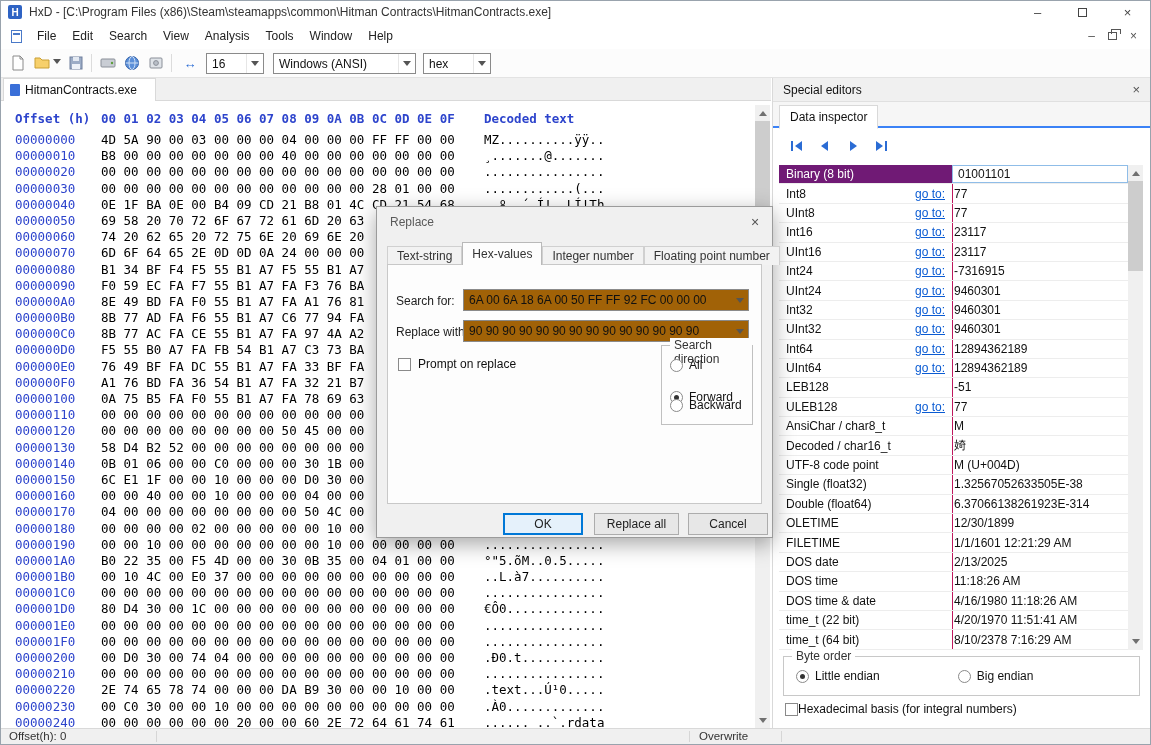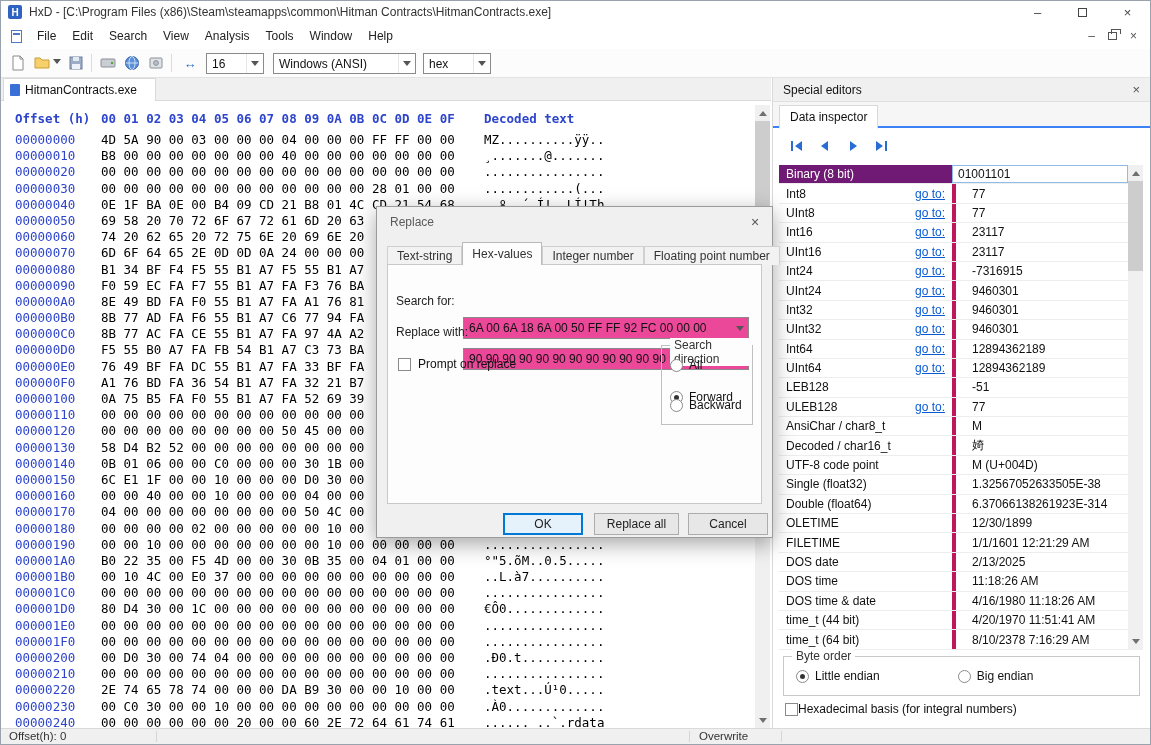--- a/index.html
+++ b/index.html
@@ -66,21 +66,21 @@
   .rphead{position:absolute;top:0;left:0;right:0;height:24px;background:#f0f0f0;display:flex;align-items:center;padding:0 10px;border-bottom:1px solid #e0e0e0;}
   .rpclose{margin-left:auto;color:#555;font-size:13px;}
   .rptabstrip{position:absolute;top:24px;left:0;right:0;height:26px;background:#f6f6f6;border-bottom:2px solid #3b82f6;}
   .rptab{position:absolute;left:6px;top:3px;height:24px;background:#fff;border:1px solid #d9d9d9;border-bottom:1px solid #fff;padding:0 10px;display:flex;align-items:center;}
   .navrow{position:absolute;top:58px;left:12px;display:flex;gap:4px;}
   .navbtn{width:24px;height:20px;display:flex;align-items:center;justify-content:center;}
   .inslist{position:absolute;top:87px;left:6px;width:349px;}
   .ins-row{display:flex;height:19.4px;border-bottom:1px solid #ededed;align-items:stretch;}
   .ins-label{width:173px;display:flex;align-items:center;padding-left:7px;white-space:nowrap;}
   .ins-label .goto{margin-left:auto;margin-right:7px;color:#0a5bd3;text-decoration:underline;}
-  .ins-value{flex:1;border-left:4px solid #be185d;padding-left:16px;display:flex;align-items:center;white-space:nowrap;overflow:hidden;}
+  .ins-value{flex:1;border-left:1px solid #be185d;padding-left:1px;display:flex;align-items:center;white-space:nowrap;overflow:hidden;}
   .ins-row.sel .ins-label{background:#701a75;color:#fff;}
   .ins-row.sel .ins-value{border:1px solid #8fbde8;padding-left:5px;}
   .insscroll{position:absolute;top:87px;left:355px;width:15px;height:485px;background:#f0f0f0;}
   .insscroll .sthumb{top:16px;height:90px;}
   .bogroup{position:absolute;left:10px;top:578px;width:357px;height:40px;border:1px solid #c8c8c8;}
   .glabel{position:absolute;top:-8px;left:8px;background:#fff;padding:0 4px;color:#333;}
   .bo-radios{display:flex;align-items:center;height:100%;padding-left:12px;}
   .radio{width:13px;height:13px;border:1px solid #8a8a8a;border-radius:50%;background:#fff;position:relative;margin-right:6px;flex:none;}
   .radio.on::after{content:"";position:absolute;inset:3px;background:#333;border-radius:50%;}
   .bo-gap{width:78px;}
@@ -89,21 +89,21 @@
 
   
   .dialog{position:absolute;left:375px;top:205px;width:397px;height:332px;background:#f0f0f0;border:1px solid #9b9b9b;box-shadow:0 6px 20px rgba(0,0,0,.35);z-index:20;}
   .dlg-title{height:29px;display:flex;align-items:center;padding-left:13px;color:#5a5a5a;}
   .dlg-close{margin-left:auto;width:34px;height:100%;display:flex;align-items:center;justify-content:center;color:#555;font-size:14px;}
   .dlg-tabs{position:absolute;left:10px;top:37px;right:10px;height:21px;display:flex;align-items:flex-end;}
   .dtab{height:19px;padding:0 9px;display:flex;align-items:center;border:1px solid #d0d0d0;border-bottom:none;background:#f2f2f2;color:#333;white-space:nowrap;}
   .dtab.active{height:23px;background:#fdfdfd;border-color:#b9b9b9;position:relative;z-index:2;}
   .dlg-page{position:absolute;left:10px;top:57px;right:10px;height:240px;background:#fdfdfd;border:1px solid #c8c8c8;}
   .flabel{position:absolute;left:8px;color:#222;white-space:nowrap;}
-  .dcombo{position:absolute;left:75px;width:286px;height:22px;background:#ec4899;border:1px solid #8a8a8a;display:flex;align-items:center;padding:0 8px 0 5px;white-space:nowrap;overflow:hidden;margin-top:28px;}
+  .dcombo{position:absolute;left:75px;width:286px;height:22px;background:#a16207;border:1px solid #8a8a8a;display:flex;align-items:center;padding:0 8px 0 5px;white-space:nowrap;overflow:hidden;}
   .dcombo .arr{position:absolute;right:0;top:0;bottom:0;width:17px;display:flex;align-items:flex-start;justify-content:center;}
   .chkrow{position:absolute;display:flex;align-items:center;gap:7px;white-space:nowrap;}
   .dirgroup{position:absolute;left:273px;top:80px;width:92px;height:80px;border:1px solid #c0c0c0;}
   .dirgroup .glabel{background:#fdfdfd;}
   .radrow{position:absolute;left:8px;display:flex;align-items:center;white-space:nowrap;}
   .btn{position:absolute;top:306px;height:22px;background:#e7e7e7;border:1px solid #acacac;display:flex;align-items:center;justify-content:center;color:#222;}
   .btn.default{background:#e5f1fb;border:2px solid #0078d7;}
 
   
   .statusbar{position:absolute;left:0;right:0;bottom:0;height:16px;background:#f0f0f0;border-top:1px solid #d9d9d9;font-size:11.5px;color:#333;}
@@ -301,21 +301,21 @@
           <span class="hx-bytes">76 49 BF FA DC 55 B1 A7 FA 33 BF FA</span>
           <span class="hx-dec"></span>
         </div>
         <div class="hex-row">
           <span class="hx-off">000000F0</span>
           <span class="hx-bytes">A1 76 BD FA 36 54 B1 A7 FA 32 21 B7</span>
           <span class="hx-dec"></span>
         </div>
         <div class="hex-row">
           <span class="hx-off">00000100</span>
-          <span class="hx-bytes">0A 75 B5 FA F0 55 B1 A7 FA 52 69 39</span>
+          <span class="hx-bytes">0A 75 B5 FA F0 55 B1 A7 FA 78 69 63</span>
           <span class="hx-dec"></span>
         </div>
         <div class="hex-row">
           <span class="hx-off">00000110</span>
           <span class="hx-bytes">00 00 00 00 00 00 00 00 00 00 00 00</span>
           <span class="hx-dec"></span>
         </div>
         <div class="hex-row">
           <span class="hx-off">00000120</span>
           <span class="hx-bytes">00 00 00 00 00 00 00 00 50 45 00 00</span>
@@ -602,21 +602,21 @@
           <div class="ins-value">11:18:26 AM</div>
         </div>
         <div class="ins-row">
           <div class="ins-label">
             <span>DOS time &amp; date</span>
           </div>
           <div class="ins-value">4/16/1980 11:18:26 AM</div>
         </div>
         <div class="ins-row">
           <div class="ins-label">
-            <span>time_t (44 bit)</span>
+            <span>time_t (22 bit)</span>
           </div>
           <div class="ins-value">4/20/1970 11:51:41 AM</div>
         </div>
         <div class="ins-row">
           <div class="ins-label">
             <span>time_t (64 bit)</span>
           </div>
           <div class="ins-value">8/10/2378 7:16:29 AM</div>
         </div>
       </div>

